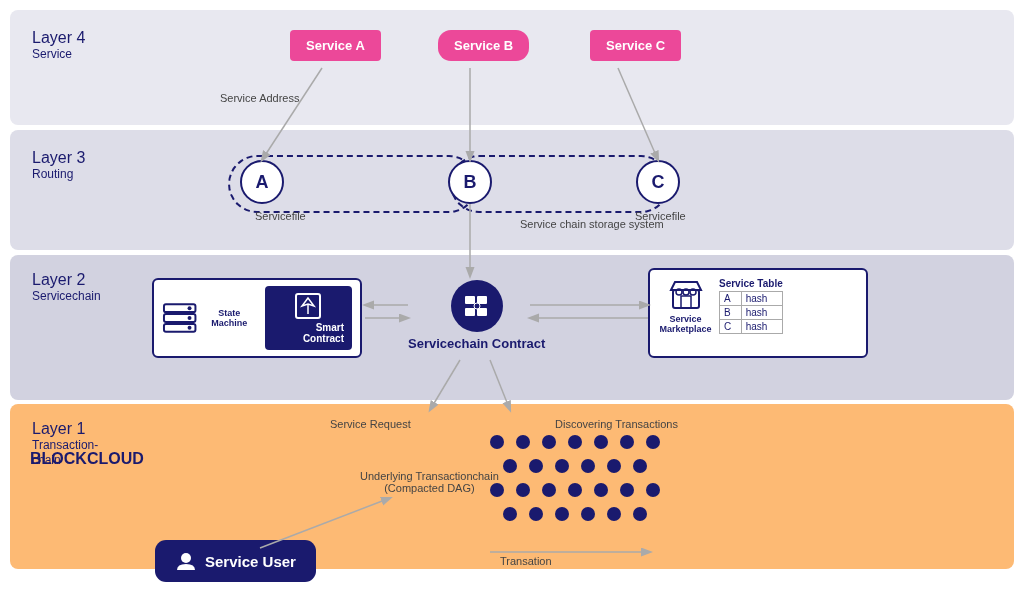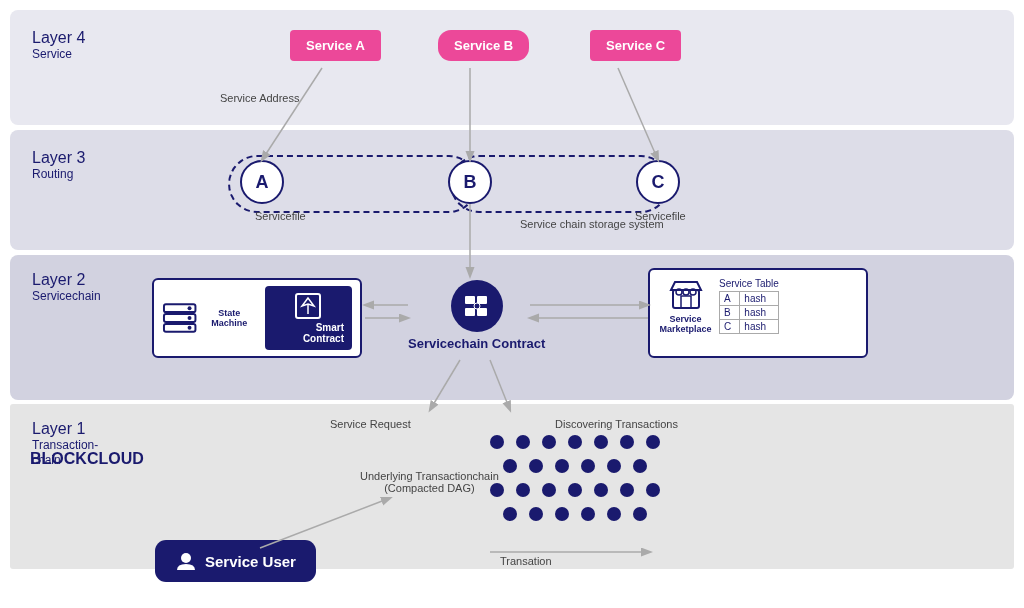--- a/index.html
+++ b/index.html
@@ -64,22 +64,22 @@
       background: #d2d2e0;
       border-radius: 8px;
     }
 
     
     .layer1 {
       top: 404px;
       left: 10px;
       right: 10px;
       height: 165px;
-      background: #e5e5e5;
-      border-radius: 3px;
+      background: #fdba74;
+      border-radius: 8px;
     }
 
     
     .service-box {
       position: absolute;
       background: #ec4899;
       color: white;
       border-radius: 4px;
       padding: 8px 16px;
       font-size: 13px;
@@ -339,21 +339,21 @@
         <rect x="4" y="12" width="26" height="18" rx="2" fill="none" stroke="#1a1a6e" stroke-width="2"></rect>
         <path d="M2 12 L6 4 L28 4 L32 12 Z" fill="none" stroke="#1a1a6e" stroke-width="2"></path>
         <rect x="12" y="18" width="10" height="12" fill="none" stroke="#1a1a6e" stroke-width="1.5"></rect>
         <circle cx="10" cy="14" r="3" fill="none" stroke="#1a1a6e" stroke-width="1.5"></circle>
         <circle cx="17" cy="14" r="3" fill="none" stroke="#1a1a6e" stroke-width="1.5"></circle>
         <circle cx="24" cy="14" r="3" fill="none" stroke="#1a1a6e" stroke-width="1.5"></circle>
       </svg>
       <span style="font-size:9px;font-weight:bold;color:#1a1a6e;text-align:center;">Service<br>Marketplace</span>
     </div>
     <div style="display:flex;flex-direction:column;">
-      <div style="font-size:10px;font-weight:normal;color:#1a1a6e;margin-bottom:2px;">Service Table</div>
+      <div style="font-size:10px;font-weight:bold;color:#1a1a6e;margin-bottom:2px;">Service Table</div>
       <table class="service-table">
         <tbody>
           <tr>
             <td>A</td>
             <td>hash</td>
           </tr>
           <tr>
             <td>B</td>
             <td>hash</td>
           </tr>

